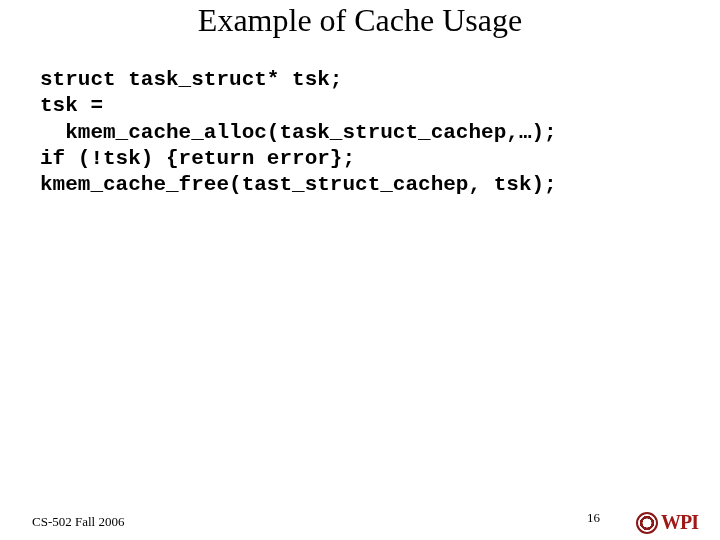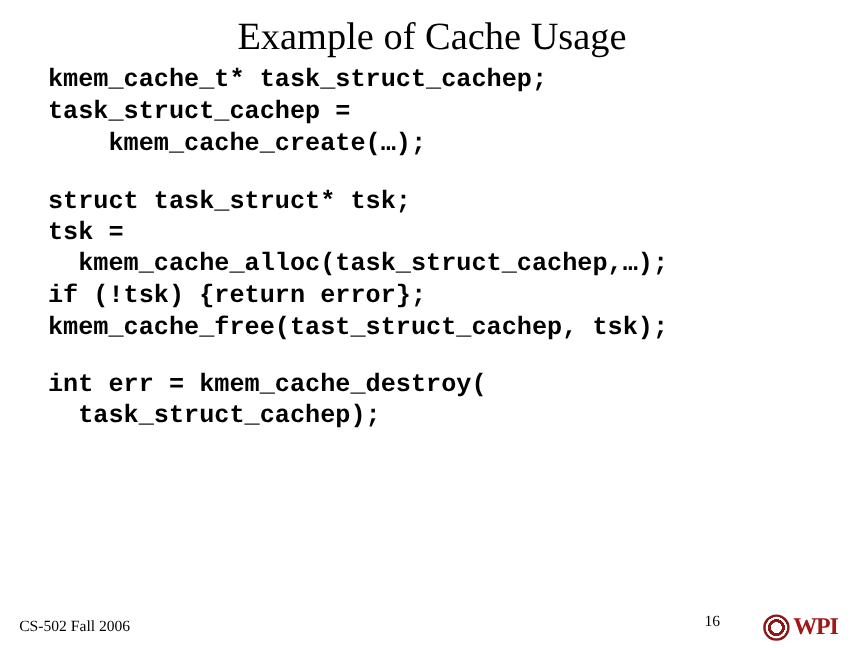--- a/index.html
+++ b/index.html
@@ -15,38 +15,38 @@
   .slide {
     width: 720px;
     height: 540px;
     position: relative;
     box-sizing: border-box;
   }
   .title {
     text-align: center;
     font-size: 32px;
     font-weight: normal;
-    padding-top: 12px;
+    padding-top: 2px;
     padding-bottom: 6px;
   }
   .code-block {
     font-family: "Courier New", Courier, monospace;
     font-size: 21px;
     font-weight: bold;
     line-height: 1.25;
     white-space: pre;
     padding-left: 40px;
     padding-right: 20px;
   }
   .section-gap {
     height: 22px;
   }
   .footer-left {
     position: absolute;
-    left: 16px;
+    left: 32px;
     bottom: 10px;
     font-size: 13px;
     font-family: "Times New Roman", Times, serif;
   }
   .footer-center {
     position: absolute;
     left: 50%;
     transform: translateX(-50%);
     bottom: 4px;
     font-size: 13px;
@@ -88,32 +88,27 @@
   }
 </style>
 </head>
 <body>
 
 <div class="slide">
 
   <div class="title">Example of Cache Usage</div>
 
   <div>
-    <div class="code-block">kmem_cache_t* task_struct_cachep;
-task_struct_cachep =
-    kmem_cache_create(…);</div>
     <div class="section-gap"></div>
     <div class="code-block">struct task_struct* tsk;
 tsk =
   kmem_cache_alloc(task_struct_cachep,…);
 if (!tsk) {return error};
 kmem_cache_free(tast_struct_cachep, tsk);</div>
     <div class="section-gap"></div>
-    <div class="code-block">int err = kmem_cache_destroy(
-  task_struct_cachep);</div>
   </div>
 
   <div class="footer-left">CS-502 Fall 2006</div>
   <div class="footer-pagenum">16</div>
 
   <div class="footer-logo">
     <div class="wpi-seal"></div>
     <div class="wpi-text">WPI</div>
   </div>
 

